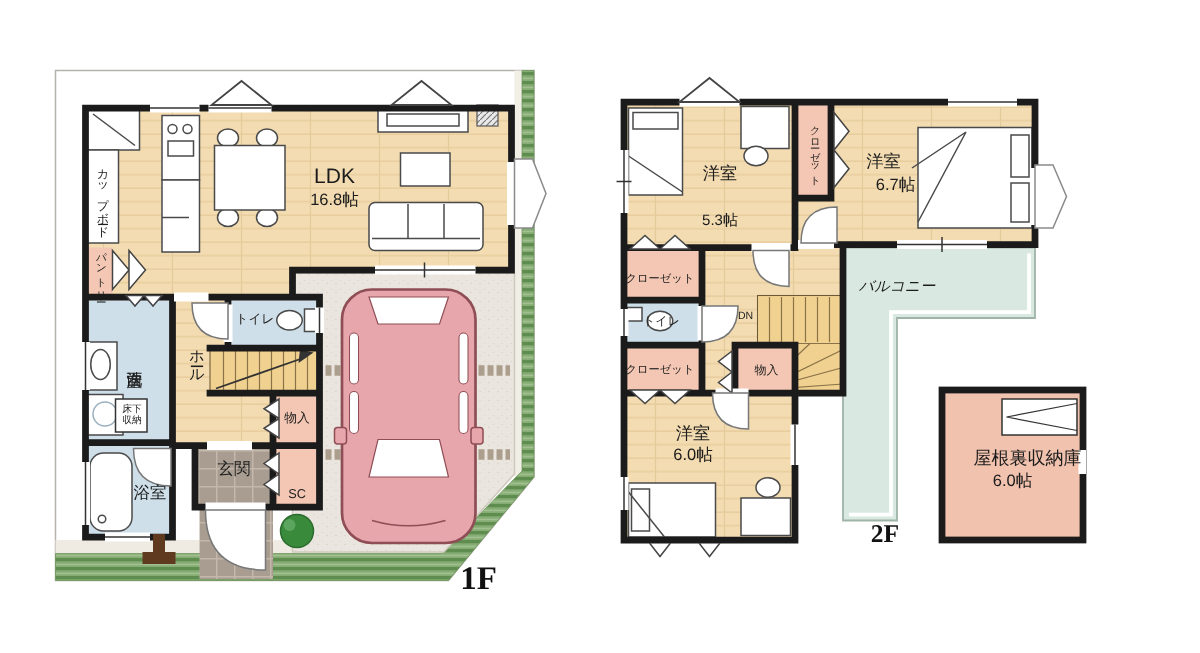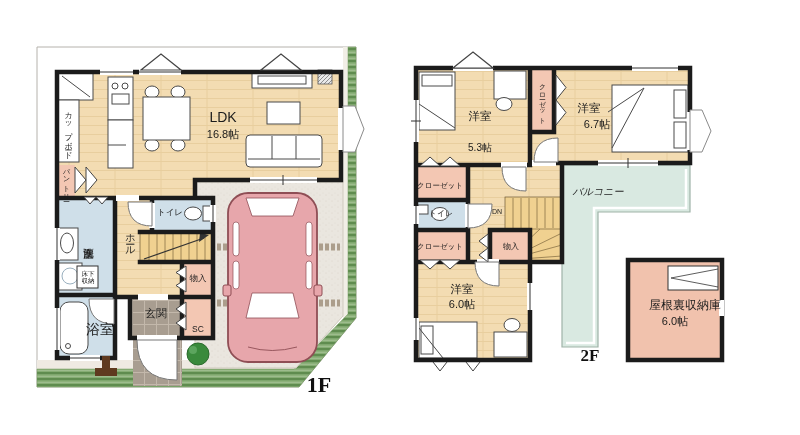--- a/index.html
+++ b/index.html
@@ -285,21 +285,21 @@
   <div class="label v" style="left:89px;top:240px;font-size:10.5px;">洗面室</div>
   <div class="label boxed2" style="left:88px;top:277px;font-size:6.5px;">
     <span>床下</span>
     <span>収納</span>
   </div>
   <div class="label v" style="left:130px;top:239px;font-size:10px;">ホール</div>
   <div class="label" style="left:170px;top:213px;font-size:8.5px;">トイレ</div>
   <div class="label" style="left:198px;top:279px;font-size:8.5px;">物入</div>
   <div class="label" style="left:198px;top:330px;font-size:8.5px;">SC</div>
   <div class="label" style="left:156px;top:314px;font-size:11px;font-family:Liberation Mono, monospace;">玄関</div>
-  <div class="label" style="left:100px;top:329px;font-size:14px;">浴室</div>
+  <div class="label" style="left:100px;top:329px;font-size:11px;">浴室</div>
   <div class="label floor-tag" style="left:319px;top:385px;font-size:22px;">1F</div>
 
   <div class="label" style="left:480px;top:117px;font-size:11.5px;">洋室</div>
   <div class="label" style="left:480px;top:148px;font-size:10px;">5.3帖</div>
   <div class="label v" style="left:542px;top:100px;font-size:6.8px;">クローゼット</div>
   <div class="label" style="left:589px;top:109px;font-size:11.5px;">洋室</div>
   <div class="label" style="left:589px;top:124px;font-size:11px;padding-left:16px;">6.7帖</div>
   <div class="label" style="left:440px;top:186px;font-size:7.5px;">クローゼット</div>
   <div class="label" style="left:441px;top:214px;font-size:8px;">トイレ</div>
   <div class="label" style="left:440px;top:247px;font-size:7.5px;">クローゼット</div>

